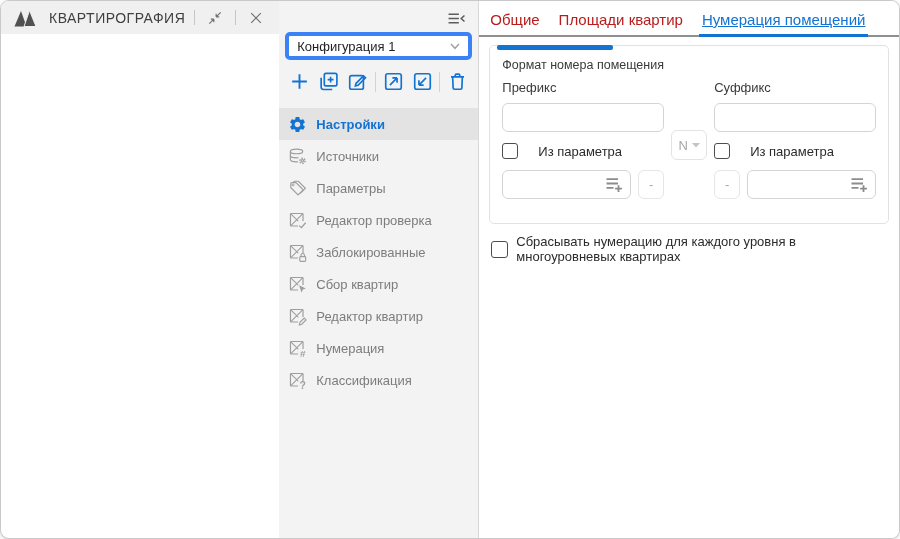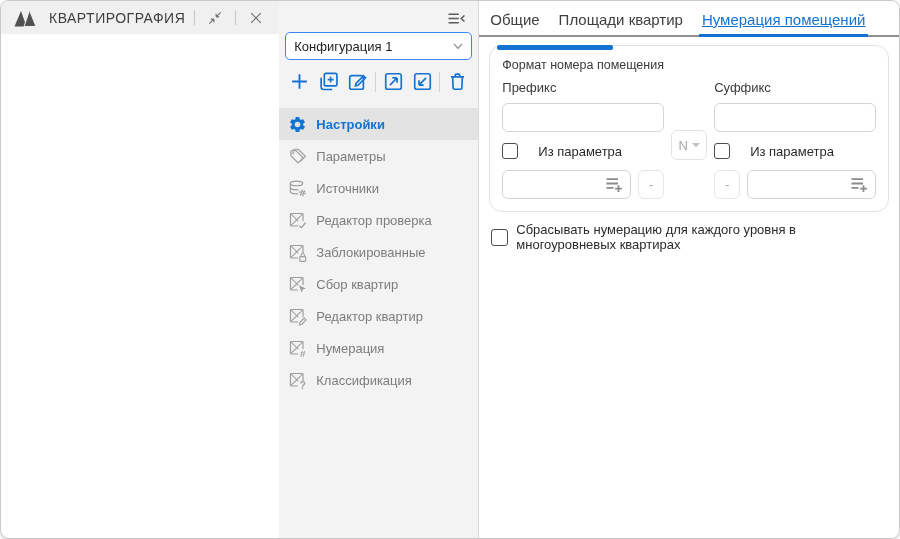--- a/index.html
+++ b/index.html
@@ -26,42 +26,42 @@
   .tb-btn svg{width:14px;height:14px;}
   
   .body{flex:1;display:flex;min-height:0;}
   .sidebar{width:200px;flex:0 0 200px;background:var(--sidebar-bg);border-right:1px solid var(--border);display:flex;flex-direction:column;}
   .main{flex:1;background:#fff;min-width:0;}
   
   .collapse-row{display:flex;justify-content:flex-end;padding:7px 10px 0 10px;height:28px;}
   .collapse-btn{background:none;border:none;color:#5c5c5c;width:24px;height:20px;display:flex;align-items:center;justify-content:center;}
   .collapse-btn svg{width:19px;height:15px;}
   .config-select{
-    margin:3px 6px 0 6px;height:28px;background:#fff;border:1px solid #3b82f6;border-radius:5px;
+    margin:3px 6px 0 6px;height:28px;background:#fff;border:4px solid #3b82f6;border-radius:5px;
     display:flex;align-items:center;padding:0 8px;font-size:13px;color:#1f1f1f;
   }
   .config-select .val{flex:1;}
   .config-select svg{width:10px;height:7px;color:#a2a2a2;}
   .side-toolbar{display:flex;align-items:center;justify-content:space-between;padding:10px 9px 7px 9px;}
   .icon-btn{background:none;border:none;color:var(--accent);width:23px;height:23px;display:flex;align-items:center;justify-content:center;}
   .icon-btn svg{width:21px;height:21px;}
   .v-sep{width:1px;height:20px;background:#d2d2d2;}
   
   .menu{margin-top:8px;}
   .item{height:32px;display:flex;align-items:center;gap:9px;padding-left:9px;font-size:13px;color:var(--muted);cursor:default;}
   .item .ic{width:19px;height:19px;color:#9e9e9e;flex:0 0 19px;}
   .item.selected{background:var(--selected-bg);color:var(--accent);font-weight:bold;}
   .item.selected .ic{color:var(--accent);}
   
   .tabbar{display:flex;align-items:flex-end;padding:10px 0 0 8px;border-bottom:2px solid #8f8f8f;}
-  .tab{font-size:15px;color:#404040;padding:0 3px 7px 3px;margin-right:13px;background:none;border:none;cursor:default;position:relative;}
+  .tab{font-size:15px;color:#b91c1c;padding:0 3px 7px 3px;margin-right:13px;background:none;border:none;cursor:default;position:relative;}
   .tab.active{color:var(--accent);text-decoration:underline;}
   .tab.active::after{content:"";position:absolute;left:0;right:0;bottom:-2px;height:3px;background:var(--accent);}
   
-  .panel{position:relative;margin:8px 10px 0 10px;border:1px solid #e2e2e2;border-radius:13px;padding:9px 12px 12px 12px;}
+  .panel{position:relative;margin:8px 10px 0 10px;border:1px solid #e2e2e2;border-radius:5px;padding:9px 12px 24px 12px;}
   .panel .accent-bar{position:absolute;top:-1px;left:7px;width:116px;height:5px;background:var(--accent);border-radius:2px;}
   .group-title{font-size:12.5px;color:#3a3a3a;margin:3px 0 7px 0;}
   .fmt-grid{display:grid;grid-template-columns:1fr 26px 36px 26px 1fr;grid-template-rows:16px 29px 22px 29px;column-gap:7px;row-gap:8px;align-items:center;}
   .f-label{font-size:13px;color:#3a3a3a;align-self:end;}
   .txt{height:29px;border:1px solid #d4d4d4;border-radius:6px;background:#fff;width:100%;font-size:13px;padding:0 8px;color:#222;outline:none;}
   .param-wrap{position:relative;height:29px;}
   .param-wrap .txt{padding-right:30px;}
   .param-add{position:absolute;right:7px;top:50%;transform:translateY(-50%);width:19px;height:17px;color:#8c8c8c;display:flex;}
   .mini-btn{height:29px;width:26px;border:1px solid #e6e6e6;border-radius:6px;background:#fff;color:#a8a8a8;font-size:13px;display:flex;align-items:center;justify-content:center;}
   .nsel{grid-column:3;grid-row:3;margin-top:-12px;height:30px;width:36px;border:1px solid #e3e3e3;border-radius:6px;background:#fff;
@@ -168,36 +168,36 @@
 
         <div class="item selected">
           <svg class="ic" viewBox="0 0 24 24">
             <path fill="currentColor" d="M19.14 12.94c.04-.3.06-.61.06-.94 0-.32-.02-.64-.07-.94l2.03-1.58c.18-.14.23-.41.12-.61l-1.92-3.32c-.12-.22-.37-.29-.59-.22l-2.39.96c-.5-.38-1.03-.7-1.62-.94l-.36-2.54c-.04-.24-.24-.41-.48-.41h-3.84c-.24 0-.43.17-.47.41l-.36 2.54c-.59.24-1.13.56-1.62.94l-2.39-.96c-.22-.08-.47 0-.59.22L2.74 8.87c-.12.21-.08.47.12.61l2.03 1.58c-.05.3-.09.63-.09.94s.02.64.07.94l-2.03 1.58c-.18.14-.23.41-.12.61l1.92 3.32c.12.22.37.29.59.22l2.39-.96c.5.38 1.03.7 1.62.94l.36 2.54c.05.24.24.41.48.41h3.84c.24 0 .44-.17.47-.41l.36-2.54c.59-.24 1.13-.56 1.62-.94l2.39.96c.22.08.47 0 .59-.22l1.92-3.32c.12-.22.07-.47-.12-.61l-2.01-1.58zM12 15.6c-1.98 0-3.6-1.62-3.6-3.6s1.62-3.6 3.6-3.6 3.6 1.62 3.6 3.6-1.62 3.6-3.6 3.6z"></path>
           </svg>
           <span class="item-label">Настройки</span>
         </div>
 
         <div class="item">
           <svg class="ic" viewBox="0 0 20 20" fill="none" stroke="currentColor" stroke-width="1.25">
-            <path d="M5.8 7.4 V3.5 C5.8 2.9 6.3 2.4 6.9 2.4 H10.9 L18.3 9.8 L13.4 14.7 Z"></path>
-            <path d="M3 9.1 V4.9 C3 4.3 3.5 3.8 4.1 3.8 H8.4 L16 11.4 L10.6 16.8 Z" fill="#f3f3f3"></path>
-            <circle cx="5.4" cy="6.2" r="1" stroke-width="1"></circle>
-          </svg>
-          <span class="item-label">Параметры</span>
-        </div>
-
-        <div class="item">
-          <svg class="ic" viewBox="0 0 20 20" fill="none" stroke="currentColor" stroke-width="1.25">
             <ellipse cx="9" cy="4.7" rx="6.5" ry="2.4"></ellipse>
             <path d="M2.5 4.7 V9 C2.5 10.3 5.4 11.4 9 11.4 C9.7 11.4 10.4 11.35 11 11.27"></path>
             <path d="M2.5 9 V13.2 C2.5 14.5 5.4 15.6 9 15.6 C9.6 15.6 10.1 15.57 10.7 15.5"></path>
             <circle cx="15.2" cy="14.6" r="2.7" stroke-width="1.6" stroke-dasharray="1.5 1.3"></circle>
             <circle cx="15.2" cy="14.6" r="1.3" stroke-width="1.1"></circle>
           </svg>
           <span class="item-label">Источники</span>
+        </div>
+
+        <div class="item">
+          <svg class="ic" viewBox="0 0 20 20" fill="none" stroke="currentColor" stroke-width="1.25">
+            <path d="M5.8 7.4 V3.5 C5.8 2.9 6.3 2.4 6.9 2.4 H10.9 L18.3 9.8 L13.4 14.7 Z"></path>
+            <path d="M3 9.1 V4.9 C3 4.3 3.5 3.8 4.1 3.8 H8.4 L16 11.4 L10.6 16.8 Z" fill="#f3f3f3"></path>
+            <circle cx="5.4" cy="6.2" r="1" stroke-width="1"></circle>
+          </svg>
+          <span class="item-label">Параметры</span>
         </div>
 
         <div class="item">
           <svg class="ic" viewBox="0 0 20 20" fill="none" stroke="currentColor" stroke-width="1.25">
             <rect x="2.6" y="2.6" width="13.2" height="13.2" rx="0.8"></rect>
             <path d="M3 3 L15.4 15.4 M15.4 3 L3 15.4" stroke-width="1.1"></path>
             <rect x="10.6" y="10.6" width="9.4" height="9.4" fill="#f3f3f3" stroke="none"></rect>
             <path d="M11.8 15.4 L14.1 17.5 L18.6 12.4" stroke-width="1.4"></path>
           </svg>
           <span class="item-label">Редактор проверка</span>

